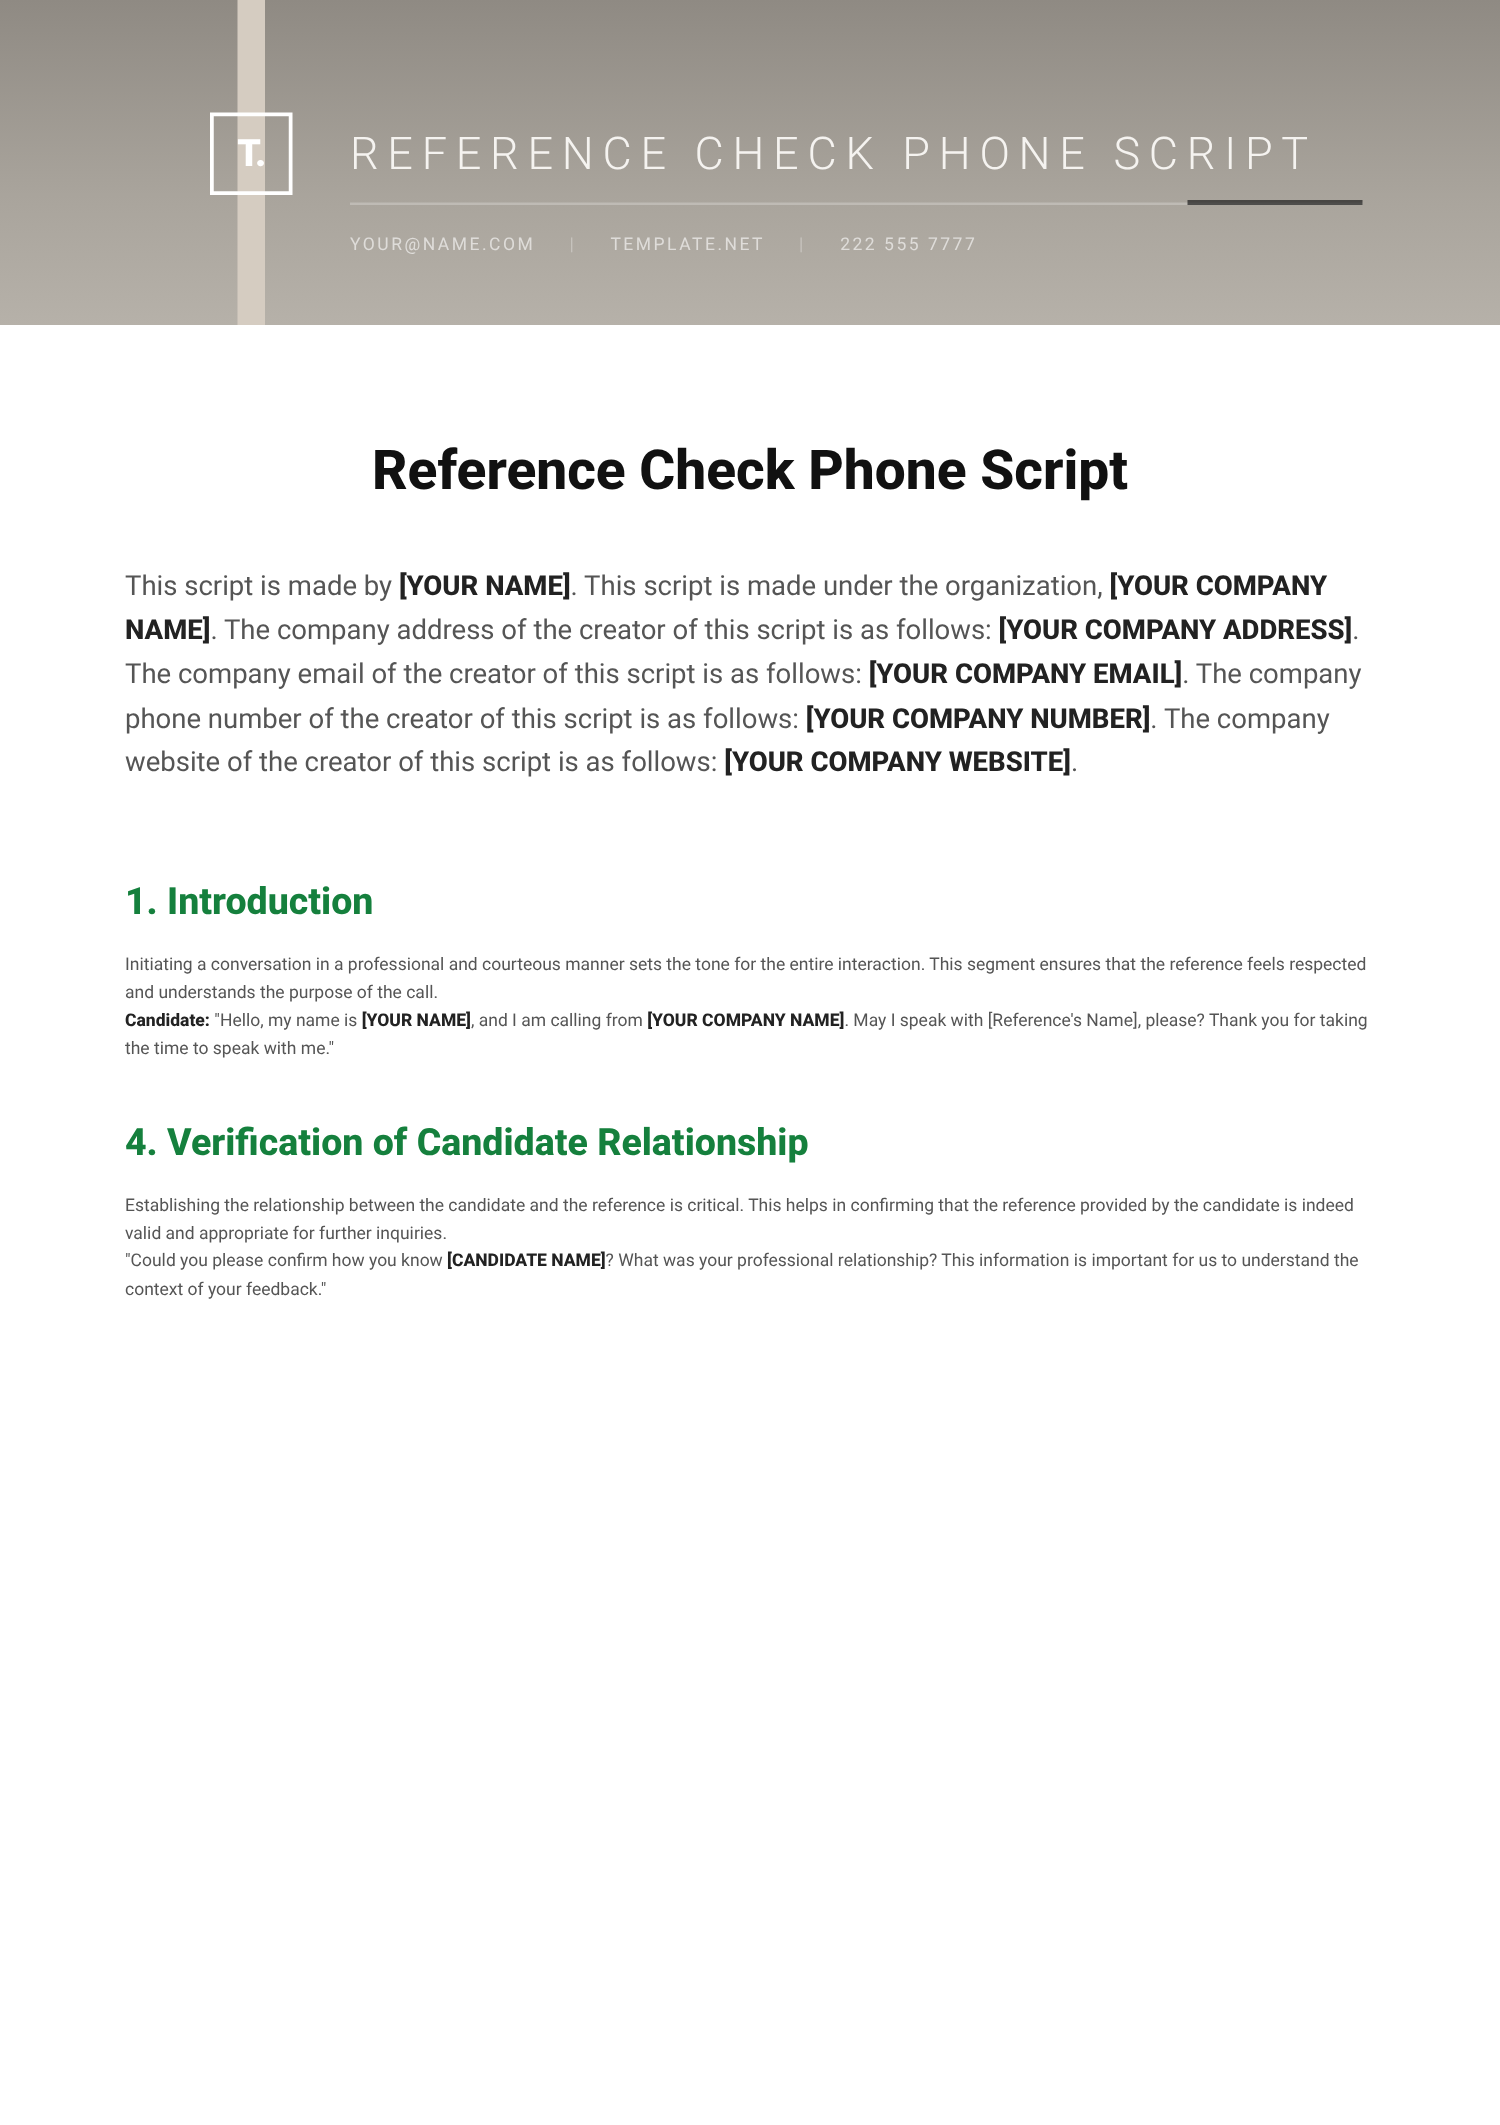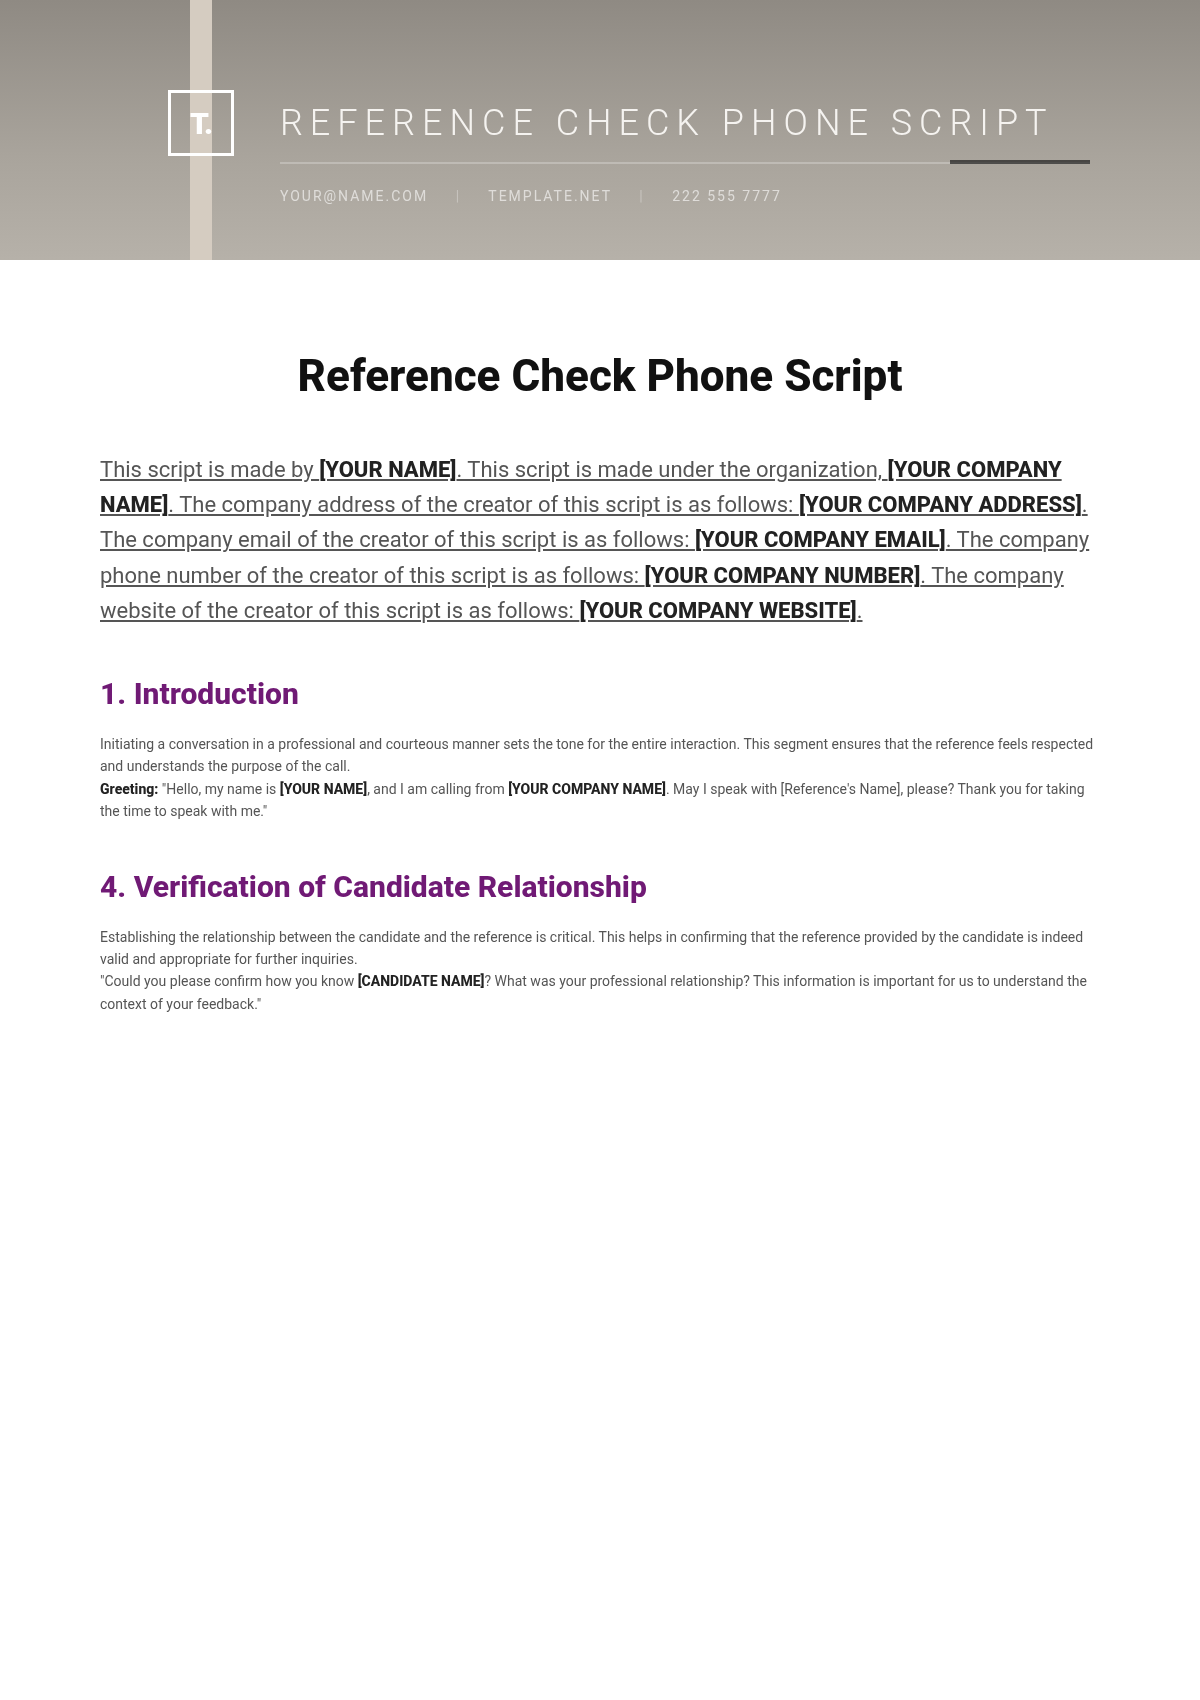--- a/index.html
+++ b/index.html
@@ -82,28 +82,27 @@
     text-align: center;
     font-size: 44px;
     font-weight: 800;
     color: #111;
     margin-bottom: 50px;
   }
   .intro {
     font-size: 22px;
     line-height: 1.6;
     color: #555;
-    margin-bottom: 48px;
-    text-decoration: underline;
+    margin-bottom: 76px;
   }
   .intro b, .section b { color: #222; font-weight: 800; }
   h2.section-title {
     font-size: 30px;
     font-weight: 800;
-    color: #701a75;
+    color: #15803d;
     margin-bottom: 22px;
   }
   .section {
     font-size: 14px;
     line-height: 1.6;
     color: #555;
     margin-bottom: 46px;
   }
 </style>
 </head>
@@ -127,21 +126,21 @@
 <div class="content">
   <h1 class="doc-title">Reference Check Phone Script</h1>
 
   <p class="intro">
     <span>This script is made by </span><b>[YOUR NAME]</b><span>. This script is made under the organization, </span><b>[YOUR COMPANY NAME]</b><span>. The company address of the creator of this script is as follows: </span><b>[YOUR COMPANY ADDRESS]</b><span>. The company email of the creator of this script is as follows: </span><b>[YOUR COMPANY EMAIL]</b><span>. The company phone number of the creator of this script is as follows: </span><b>[YOUR COMPANY NUMBER]</b><span>. The company website of the creator of this script is as follows: </span><b>[YOUR COMPANY WEBSITE]</b><span>.</span>
   </p>
 
   <h2 class="section-title">1. Introduction</h2>
   <p class="section">
     <span>Initiating a conversation in a professional and courteous manner sets the tone for the entire interaction. This segment ensures that the reference feels respected and understands the purpose of the call.</span><br>
-    <b>Greeting:</b><span> "Hello, my name is </span><b>[YOUR NAME]</b><span>, and I am calling from </span><b>[YOUR COMPANY NAME]</b><span>. May I speak with [Reference's Name], please? Thank you for taking the time to speak with me."</span>
+    <b>Candidate:</b><span> "Hello, my name is </span><b>[YOUR NAME]</b><span>, and I am calling from </span><b>[YOUR COMPANY NAME]</b><span>. May I speak with [Reference's Name], please? Thank you for taking the time to speak with me."</span>
   </p>
 
   <h2 class="section-title">4. Verification of Candidate Relationship</h2>
   <p class="section">
     <span>Establishing the relationship between the candidate and the reference is critical. This helps in confirming that the reference provided by the candidate is indeed valid and appropriate for further inquiries.</span><br>
     <span>"Could you please confirm how you know </span><b>[CANDIDATE NAME]</b><span>? What was your professional relationship? This information is important for us to understand the context of your feedback."</span>
   </p>
 
 </div>
 

